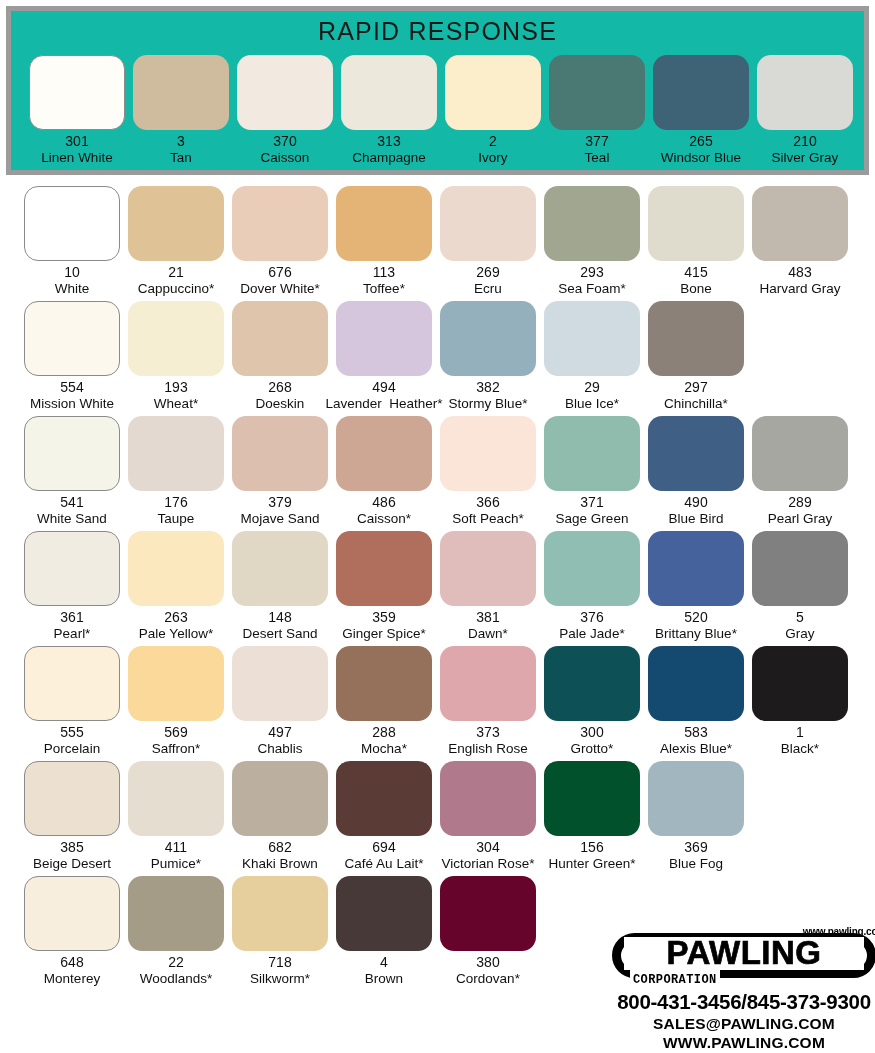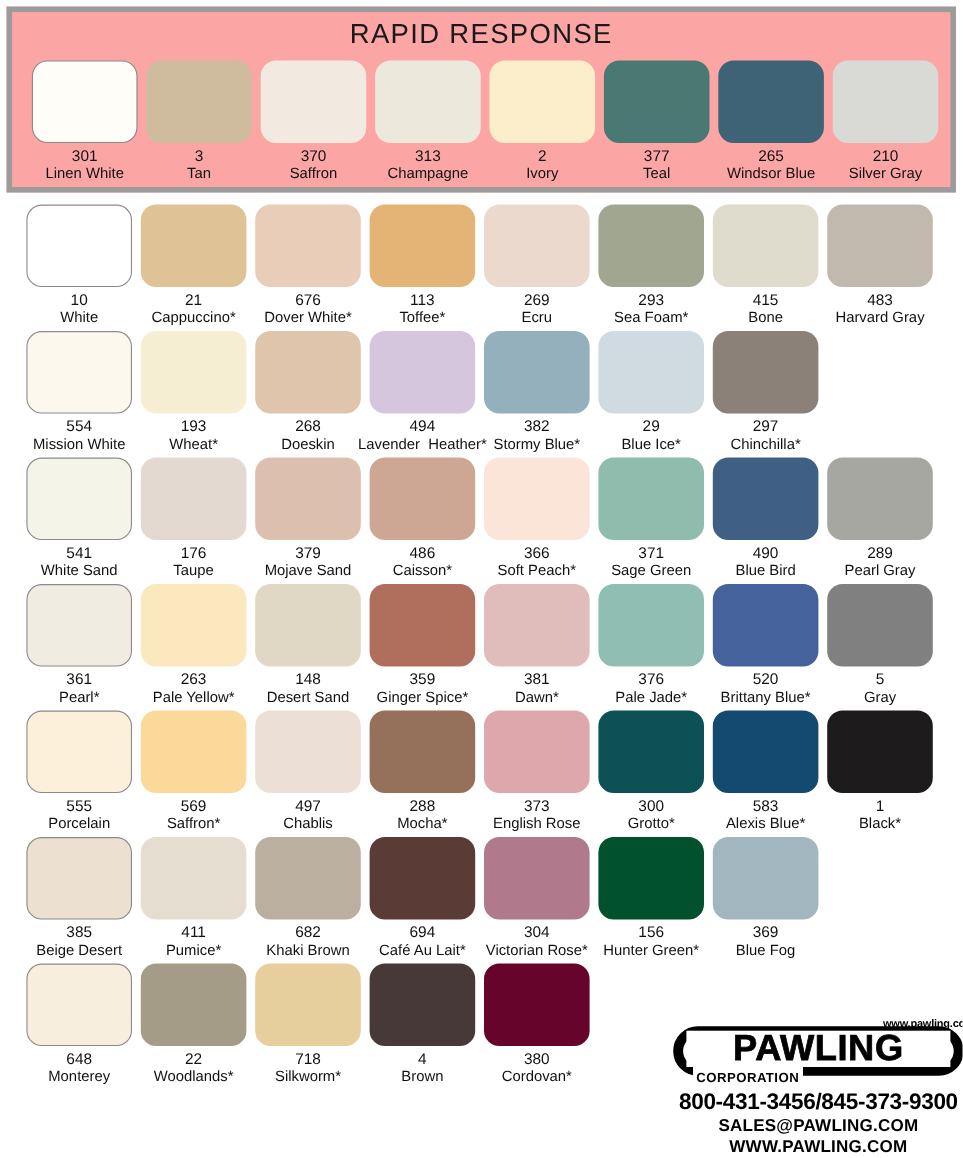--- a/index.html
+++ b/index.html
@@ -18,21 +18,21 @@
 
   
   #featured-panel {
     position: absolute;
     left: 6px;
     top: 6px;
     width: 863px;
     height: 169px;
     border: 5px solid #9b9b9b;
     box-sizing: border-box;
-    background: #fca5a5;
+    background: #14b8a6;
   }
   #featured-title {
     text-align: center;
     font-size: 25px;
     letter-spacing: 1.2px;
     font-weight: 400;
     color: #1a1a1a;
     margin-top: 6px;
     font-family: "Liberation Sans", sans-serif;
   }
@@ -147,20 +147,21 @@
     position: absolute;
     left: 36px;
     bottom: -4px;
     font-size: 12px;
     font-weight: bold;
     letter-spacing: 0.4px;
     color: #000;
     background: #fff;
     padding: 4px 3px;
     z-index: 4;
+    font-family: Liberation Mono, monospace;
   }
   #footer-phone {
     font-size: 20.5px;
     font-weight: bold;
     letter-spacing: -0.3px;
     color: #000;
     margin-top: 3px;
   }
   #footer-email {
     font-size: 15.5px;
@@ -189,21 +190,21 @@
         <div class="swatch-name">Linen White</div>
       </div>
       <div class="swatch-cell">
         <div class="swatch-chip" style="background: rgb(207, 187, 157);"></div>
         <div class="swatch-code">3</div>
         <div class="swatch-name">Tan</div>
       </div>
       <div class="swatch-cell">
         <div class="swatch-chip" style="background: rgb(242, 233, 224);"></div>
         <div class="swatch-code">370</div>
-        <div class="swatch-name">Saffron</div>
+        <div class="swatch-name">Caisson</div>
       </div>
       <div class="swatch-cell">
         <div class="swatch-chip" style="background: rgb(236, 233, 220);"></div>
         <div class="swatch-code">313</div>
         <div class="swatch-name">Champagne</div>
       </div>
       <div class="swatch-cell">
         <div class="swatch-chip" style="background: rgb(253, 238, 203);"></div>
         <div class="swatch-code">2</div>
         <div class="swatch-name">Ivory</div>

